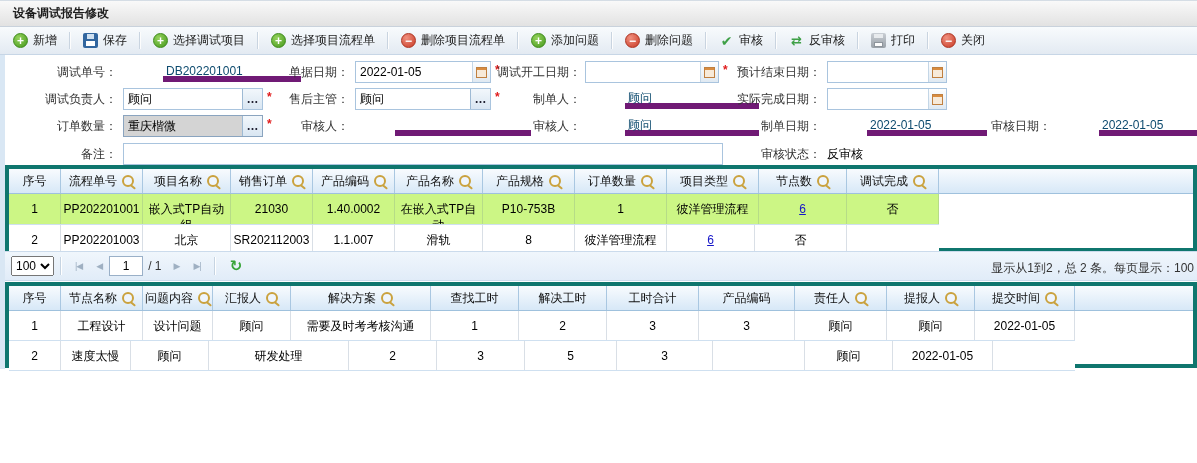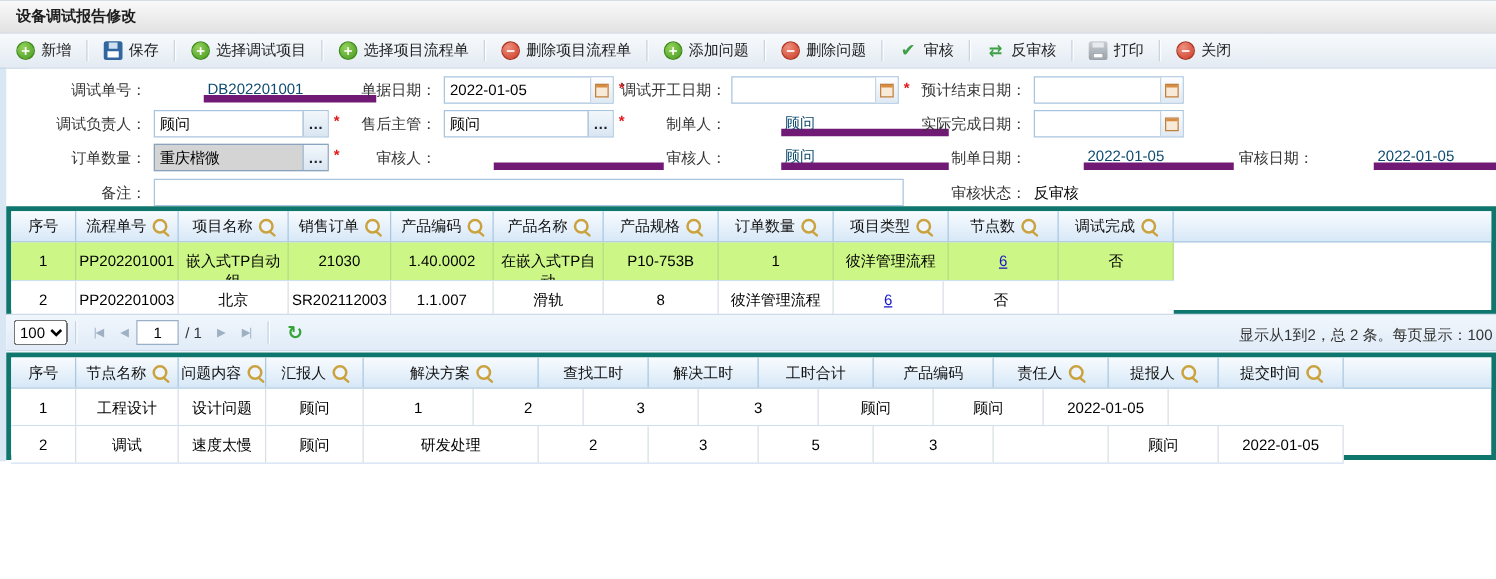--- a/index.html
+++ b/index.html
@@ -397,31 +397,31 @@
           <span>提交时间</span>
           <span class="mag"></span>
         </div>
       <div class="hc hfill"></div>
     </div>
     <div class="grow" style="width:1066px;height:30px">
       <div class="gc wb0">1</div>
       <div class="gc wb1">工程设计</div>
       <div class="gc wb2">设计问题</div>
       <div class="gc wb3">顾问</div>
+      <div class="gc wb4">需要及时考考核沟通</div>
       <div class="gc wb5">1</div>
       <div class="gc wb6">2</div>
       <div class="gc wb7">3</div>
       <div class="gc wb8">3</div>
       <div class="gc wb9">顾问</div>
       <div class="gc wb10">顾问</div>
       <div class="gc wb11">2022-01-05</div>
     </div>
     <div class="grow" style="width:1066px;height:30px">
       <div class="gc wb0">2</div>
-      <div class="gc wb1">调试</div>
       <div class="gc wb2">速度太慢</div>
       <div class="gc wb3">顾问</div>
       <div class="gc wb4">研发处理</div>
       <div class="gc wb5">2</div>
       <div class="gc wb6">3</div>
       <div class="gc wb7">5</div>
       <div class="gc wb8">3</div>
       <div class="gc wb9"></div>
       <div class="gc wb10">顾问</div>
       <div class="gc wb11">2022-01-05</div>

